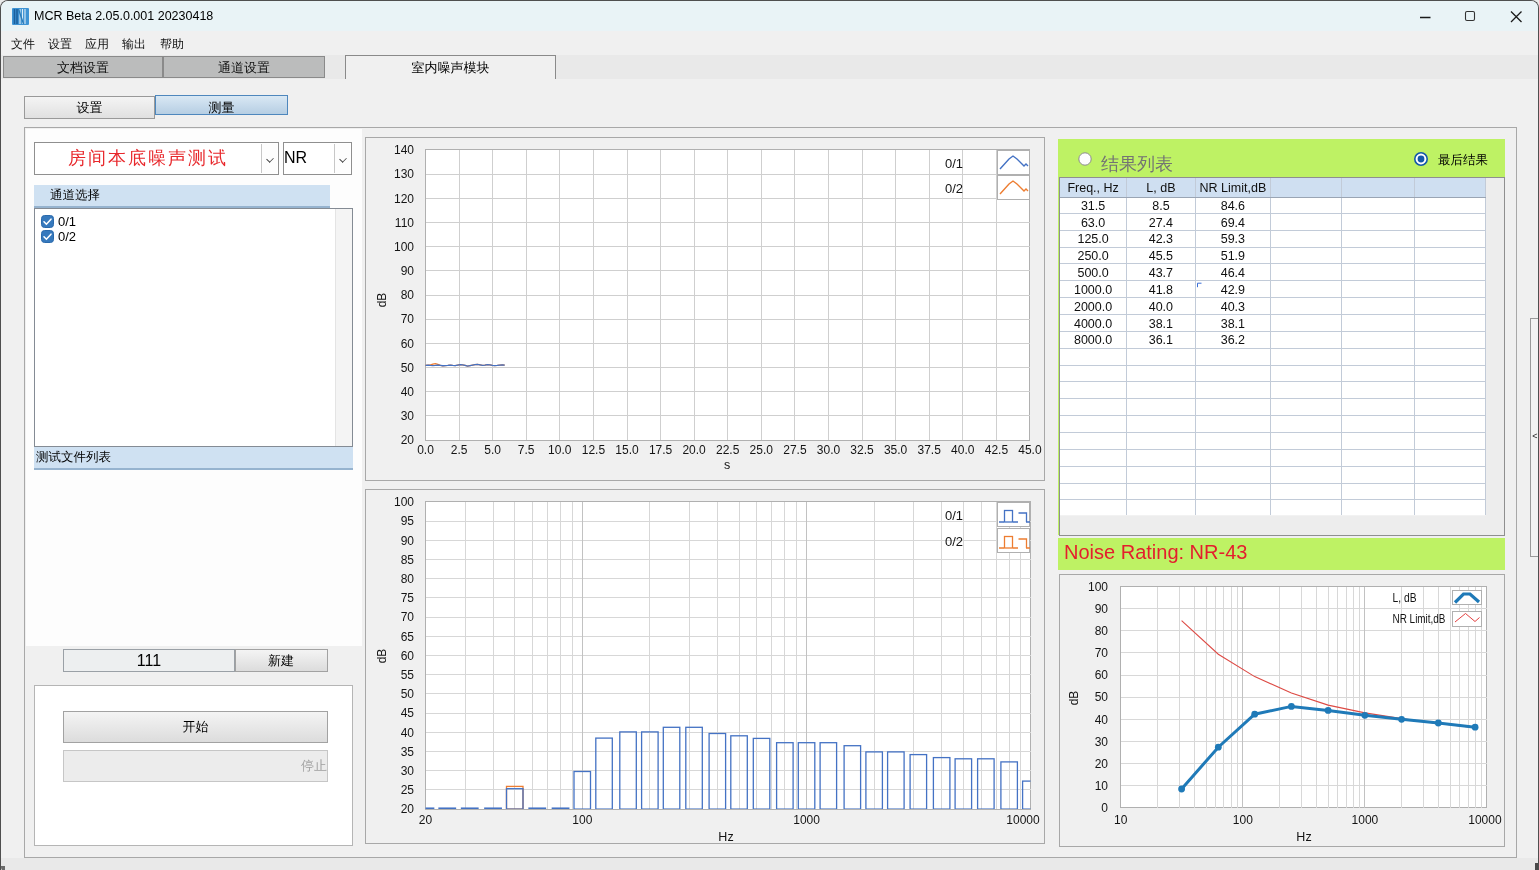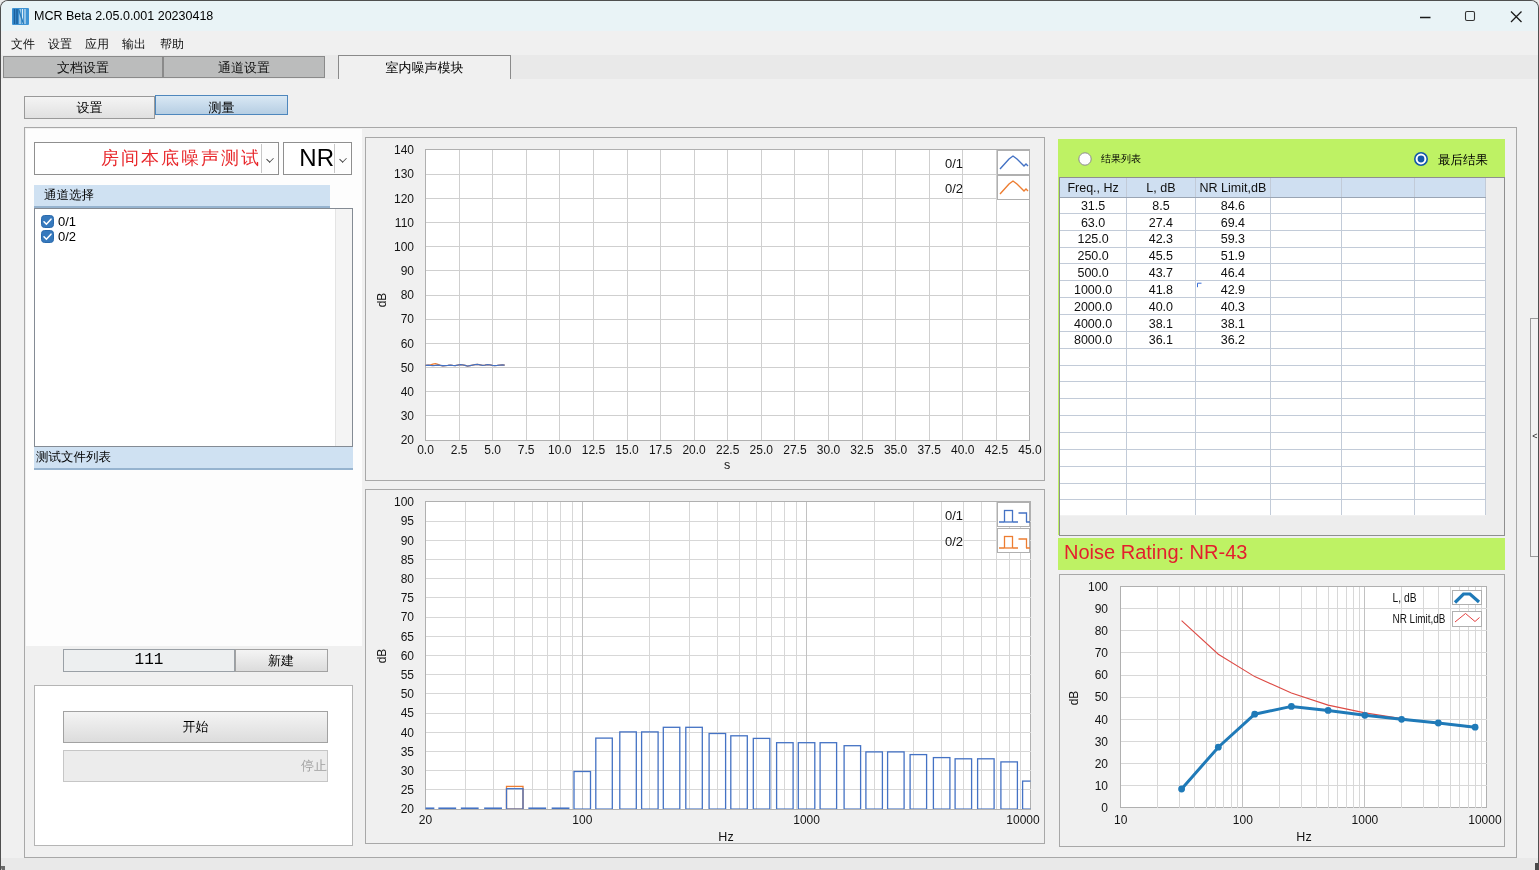--- a/index.html
+++ b/index.html
@@ -51,54 +51,54 @@
     </svg>
 <div class="menubar"></div>
 <div class="menu" style="left:10px">文件</div>
 <div class="menu" style="left:47px">设置</div>
 <div class="menu" style="left:84px">应用</div>
 <div class="menu" style="left:121px">输出</div>
 <div class="menu" style="left:159px">帮助</div>
 <div class="tabstrip"></div>
 <div class="tab" style="left:2px;width:160px">文档设置</div>
 <div class="tab" style="left:162px;width:162px">通道设置</div>
-<div class="tabactive" style="left:337px;width:173px">室内噪声模块</div>
+<div class="tabactive" style="left:344px;width:211px">室内噪声模块</div>
 <div class="subtab" style="left:23px;top:95px;width:131px;height:23px;line-height:22px;background:linear-gradient(#f4f4f4,#e0e0e0);border:1px solid #999">设置</div>
 <div class="subtab" style="left:154px;top:94px;width:133px;height:20px;line-height:24px;background:linear-gradient(#d9e8f4,#b6cee3);border:1.5px solid #4e87bd">测量</div>
 <div class="container">
 <div class="whitebg"></div>
 </div>
 <div class="combo" style="left:33px;top:141px;width:245px;height:33px">
-      <div style="position:absolute;left:0;right:17px;top:0;bottom:0;text-align:right;line-height:31px;font-family:'Liberation Serif',serif;font-size:18px;letter-spacing:2px;color:#e8282c">房间本底噪声测试</div>
+      <div style="position:absolute;left:0;right:17px;top:0;bottom:0;text-align:center;line-height:31px;font-family:'Liberation Serif',serif;font-size:18px;letter-spacing:2px;color:#e8282c">房间本底噪声测试</div>
       <div class="cbarrow">
         <div class="chev"></div>
       </div>
     </div>
 <div class="combo" style="left:282px;top:141px;width:69px;height:33px">
-      <div style="position:absolute;left:0;right:17px;top:0;bottom:0;text-align:right;line-height:30px;font-size:24px;color:#000">NR</div>
+      <div style="position:absolute;left:0;right:17px;top:0;bottom:0;text-align:left;line-height:30px;font-size:16px;color:#000">NR</div>
       <div class="cbarrow">
         <div class="chev"></div>
       </div>
     </div>
-<div class="hdrblue" style="left:33px;top:184px;width:296px;height:23px;line-height:20px;padding-left:10px">通道选择</div>
+<div class="hdrblue" style="left:33px;top:184px;width:296px;height:23px;line-height:20px;padding-left:16px">通道选择</div>
 <div class="listbox" style="left:33px;top:207px;width:319px;height:239px">
       <div style="position:absolute;right:0;top:0;width:17px;height:100%;background:#f4f4f4;border-left:1px solid #e4e4e4"></div>
     </div>
 <svg class="abs" style="left:40px;top:214.0px" width="13" height="13">
       <rect x="0.5" y="0.5" width="12" height="12" rx="3" fill="#3679bd" stroke="#2a6aac"></rect>
       <path d="M3 6.8 L5.4 9.2 L10 4.2" stroke="#fff" stroke-width="1.6" fill="none" stroke-linecap="round"></path>
     </svg>
 <div class="abs" style="left:57px;top:213.0px;font-size:13px;color:#000">0/1</div>
 <svg class="abs" style="left:40px;top:229.2px" width="13" height="13">
       <rect x="0.5" y="0.5" width="12" height="12" rx="3" fill="#3679bd" stroke="#2a6aac"></rect>
       <path d="M3 6.8 L5.4 9.2 L10 4.2" stroke="#fff" stroke-width="1.6" fill="none" stroke-linecap="round"></path>
     </svg>
 <div class="abs" style="left:57px;top:228.2px;font-size:13px;color:#000">0/2</div>
 <div class="hdrblue" style="left:33px;top:446px;width:319px;height:23px;line-height:20px;padding-left:2px">测试文件列表</div>
-<div class="abs" style="left:62px;top:648px;width:172px;height:23px;background:#edeff0;border:1px solid #9aa0a6;text-align:center;line-height:21px;font-family:Liberation Mono, monospace;font-size:16px;color:#000">111</div>
+<div class="abs" style="left:62px;top:648px;width:172px;height:23px;background:#edeff0;border:1px solid #9aa0a6;text-align:center;line-height:21px;font-family:Liberation Sans, sans-serif;font-size:16px;color:#000">111</div>
 <div class="btn" style="left:233.5px;top:648px;width:93px;height:23px;line-height:21px">新建</div>
 <div class="abs" style="left:33px;top:684px;width:319px;height:161px;background:#fff;border:1px solid #b5b5b5"></div>
 <div class="btn" style="left:62px;top:710px;width:265px;height:32px;line-height:30px">开始</div>
 <div class="btndis" style="left:62px;top:749px;width:265px;height:32px;line-height:30px">停止</div>
 <svg width="680" height="344" style="position:absolute;left:364px;top:136px">
 <rect x="0.5" y="0.5" width="679" height="343" fill="#f0f0f0" stroke="#a8a8a8"></rect>
 <rect x="60.5" y="12.9" width="604.4" height="290.2" fill="#ffffff" stroke="#b0b0b0" shape-rendering="crispEdges"></rect>
 <path d="M60.5 37.1H664.9 M60.5 61.3H664.9 M60.5 85.4H664.9 M60.5 109.6H664.9 M60.5 133.8H664.9 M60.5 158.0H664.9 M60.5 182.2H664.9 M60.5 206.4H664.9 M60.5 230.5H664.9 M60.5 254.7H664.9 M60.5 278.9H664.9 M94.1 12.9V303.09999999999997 M127.7 12.9V303.09999999999997 M161.2 12.9V303.09999999999997 M194.8 12.9V303.09999999999997 M228.4 12.9V303.09999999999997 M262.0 12.9V303.09999999999997 M295.6 12.9V303.09999999999997 M329.1 12.9V303.09999999999997 M362.7 12.9V303.09999999999997 M396.3 12.9V303.09999999999997 M429.9 12.9V303.09999999999997 M463.5 12.9V303.09999999999997 M497.0 12.9V303.09999999999997 M530.6 12.9V303.09999999999997 M564.2 12.9V303.09999999999997 M597.8 12.9V303.09999999999997 M631.4 12.9V303.09999999999997" stroke="#cfcfcf" fill="none" shape-rendering="crispEdges"></path>
 <text x="49" y="17.1" font-size="12" text-anchor="end" fill="#141414">140</text>
 <text x="49" y="41.3" font-size="12" text-anchor="end" fill="#141414">130</text>
@@ -217,21 +217,21 @@
 <rect x="590.1" y="269.8" width="16.5" height="50.3" fill="none" stroke="#4472c4" stroke-width="1.3"></rect>
 <rect x="612.6" y="269.8" width="16.5" height="50.3" fill="none" stroke="#4472c4" stroke-width="1.3"></rect>
 <rect x="635.9" y="272.9" width="16.5" height="47.2" fill="none" stroke="#4472c4" stroke-width="1.3"></rect>
 <rect x="657.6" y="292.1" width="16.5" height="28.0" fill="none" stroke="#4472c4" stroke-width="1.3"></rect>
 </g>
 </svg>
 <div class="bluepanel" style="left:1057px;top:137.5px;width:447px;height:396.5px"></div>
 <svg class="abs" style="left:1077px;top:151px" width="14" height="14">
       <circle cx="7" cy="7" r="6.2" fill="#fdfdfd" stroke="#8a8a8a"></circle>
     </svg>
-<div class="abs" style="left:1100px;top:151px;font-size:10px;color:#000000">结果列表</div>
+<div class="abs" style="left:1100px;top:151px;font-size:18px;color:#737373">结果列表</div>
 <svg class="abs" style="left:1413px;top:151px" width="14" height="14">
       <circle cx="7" cy="7" r="6.2" fill="#fff" stroke="#1458a8" stroke-width="1.6"></circle>
       <circle cx="7" cy="7" r="3.4" fill="#1458a8"></circle>
     </svg>
 <div class="abs" style="left:1437px;top:151px;font-size:12.5px;color:#000">最后结果</div>
 <svg width="446" height="359" style="position:absolute;left:1058px;top:176px">
 <rect x="0.5" y="0.5" width="445" height="358" fill="#ededed" stroke="#8f8f8f"></rect>
 <rect x="1" y="1" width="425.6" height="337.3" fill="#ffffff"></rect>
 <rect x="1" y="1" width="425.6" height="19.5" fill="#cfdff1"></rect>
 <path d="M67.3 1V338.3 M136.6 1V338.3 M211.3 1V338.3 M282.8 1V338.3 M355.2 1V338.3 M426.6 1V338.3 M1 36.4H426.6 M1 53.2H426.6 M1 70.1H426.6 M1 86.9H426.6 M1 103.8H426.6 M1 120.6H426.6 M1 137.5H426.6 M1 154.3H426.6 M1 171.2H426.6 M1 188.0H426.6 M1 204.9H426.6 M1 221.7H426.6 M1 238.6H426.6 M1 255.4H426.6 M1 272.2H426.6 M1 289.1H426.6 M1 306.0H426.6 M1 322.8H426.6" stroke="#c2cbd8" fill="none" shape-rendering="crispEdges"></path>

